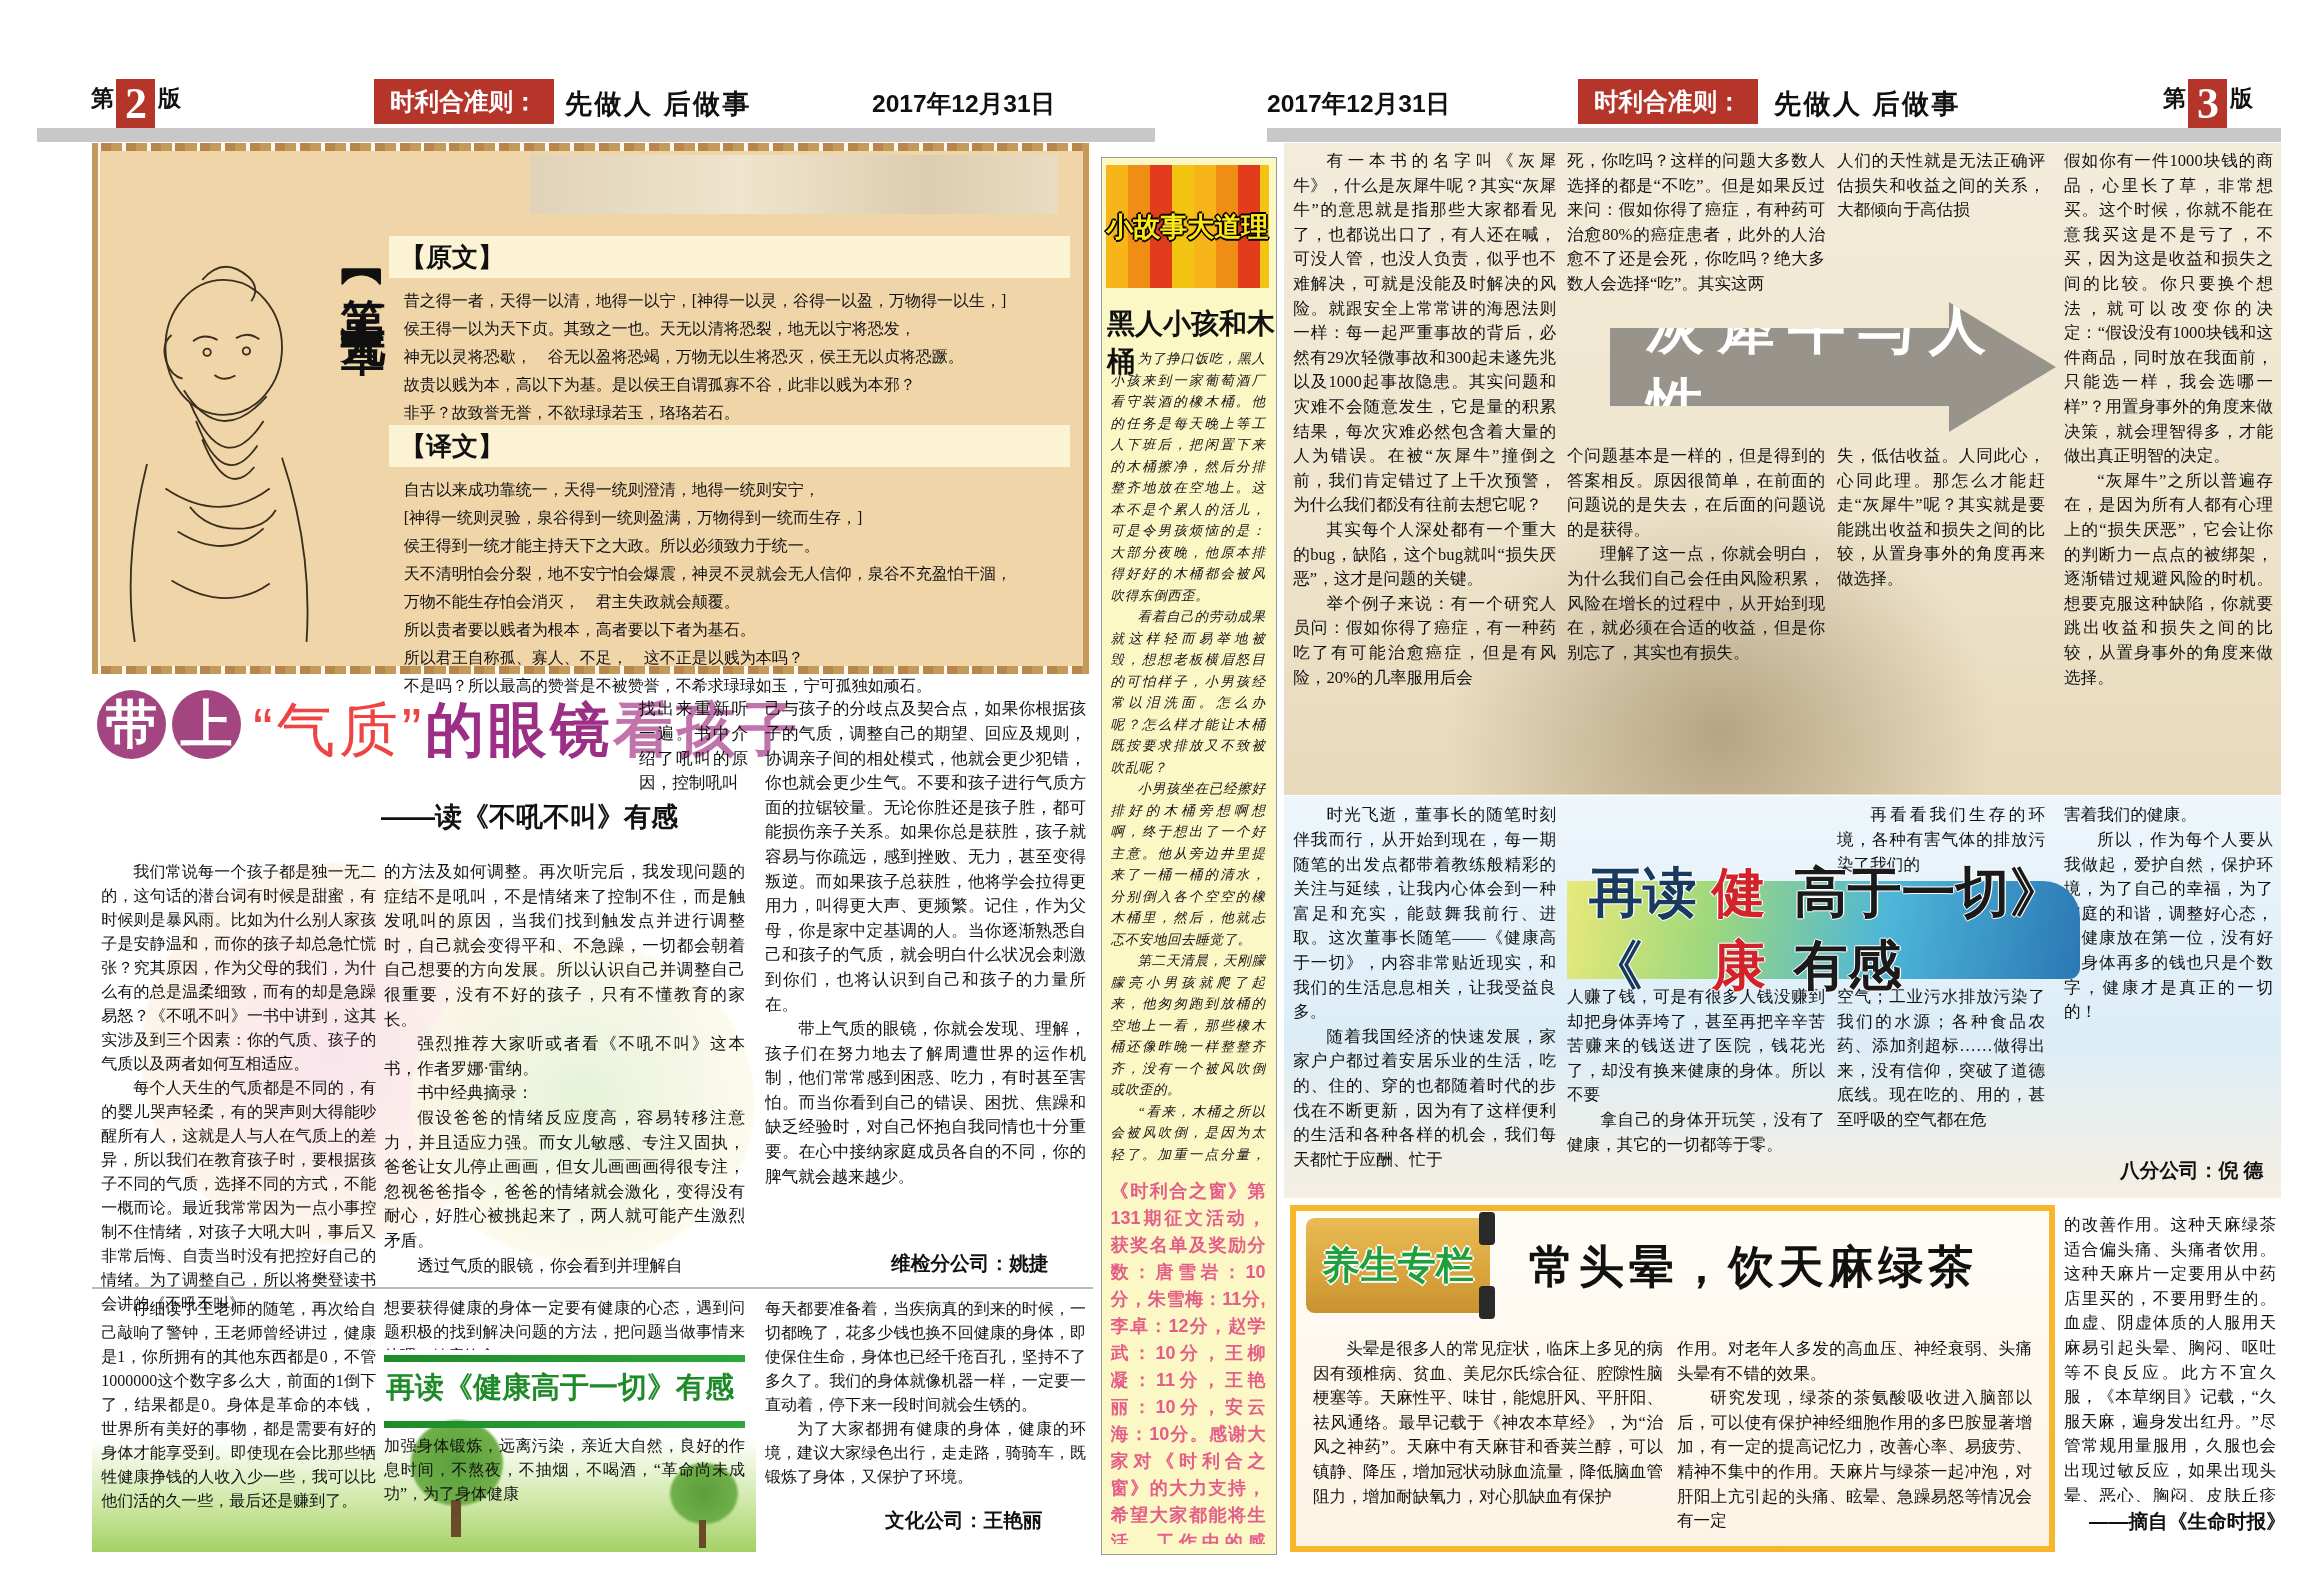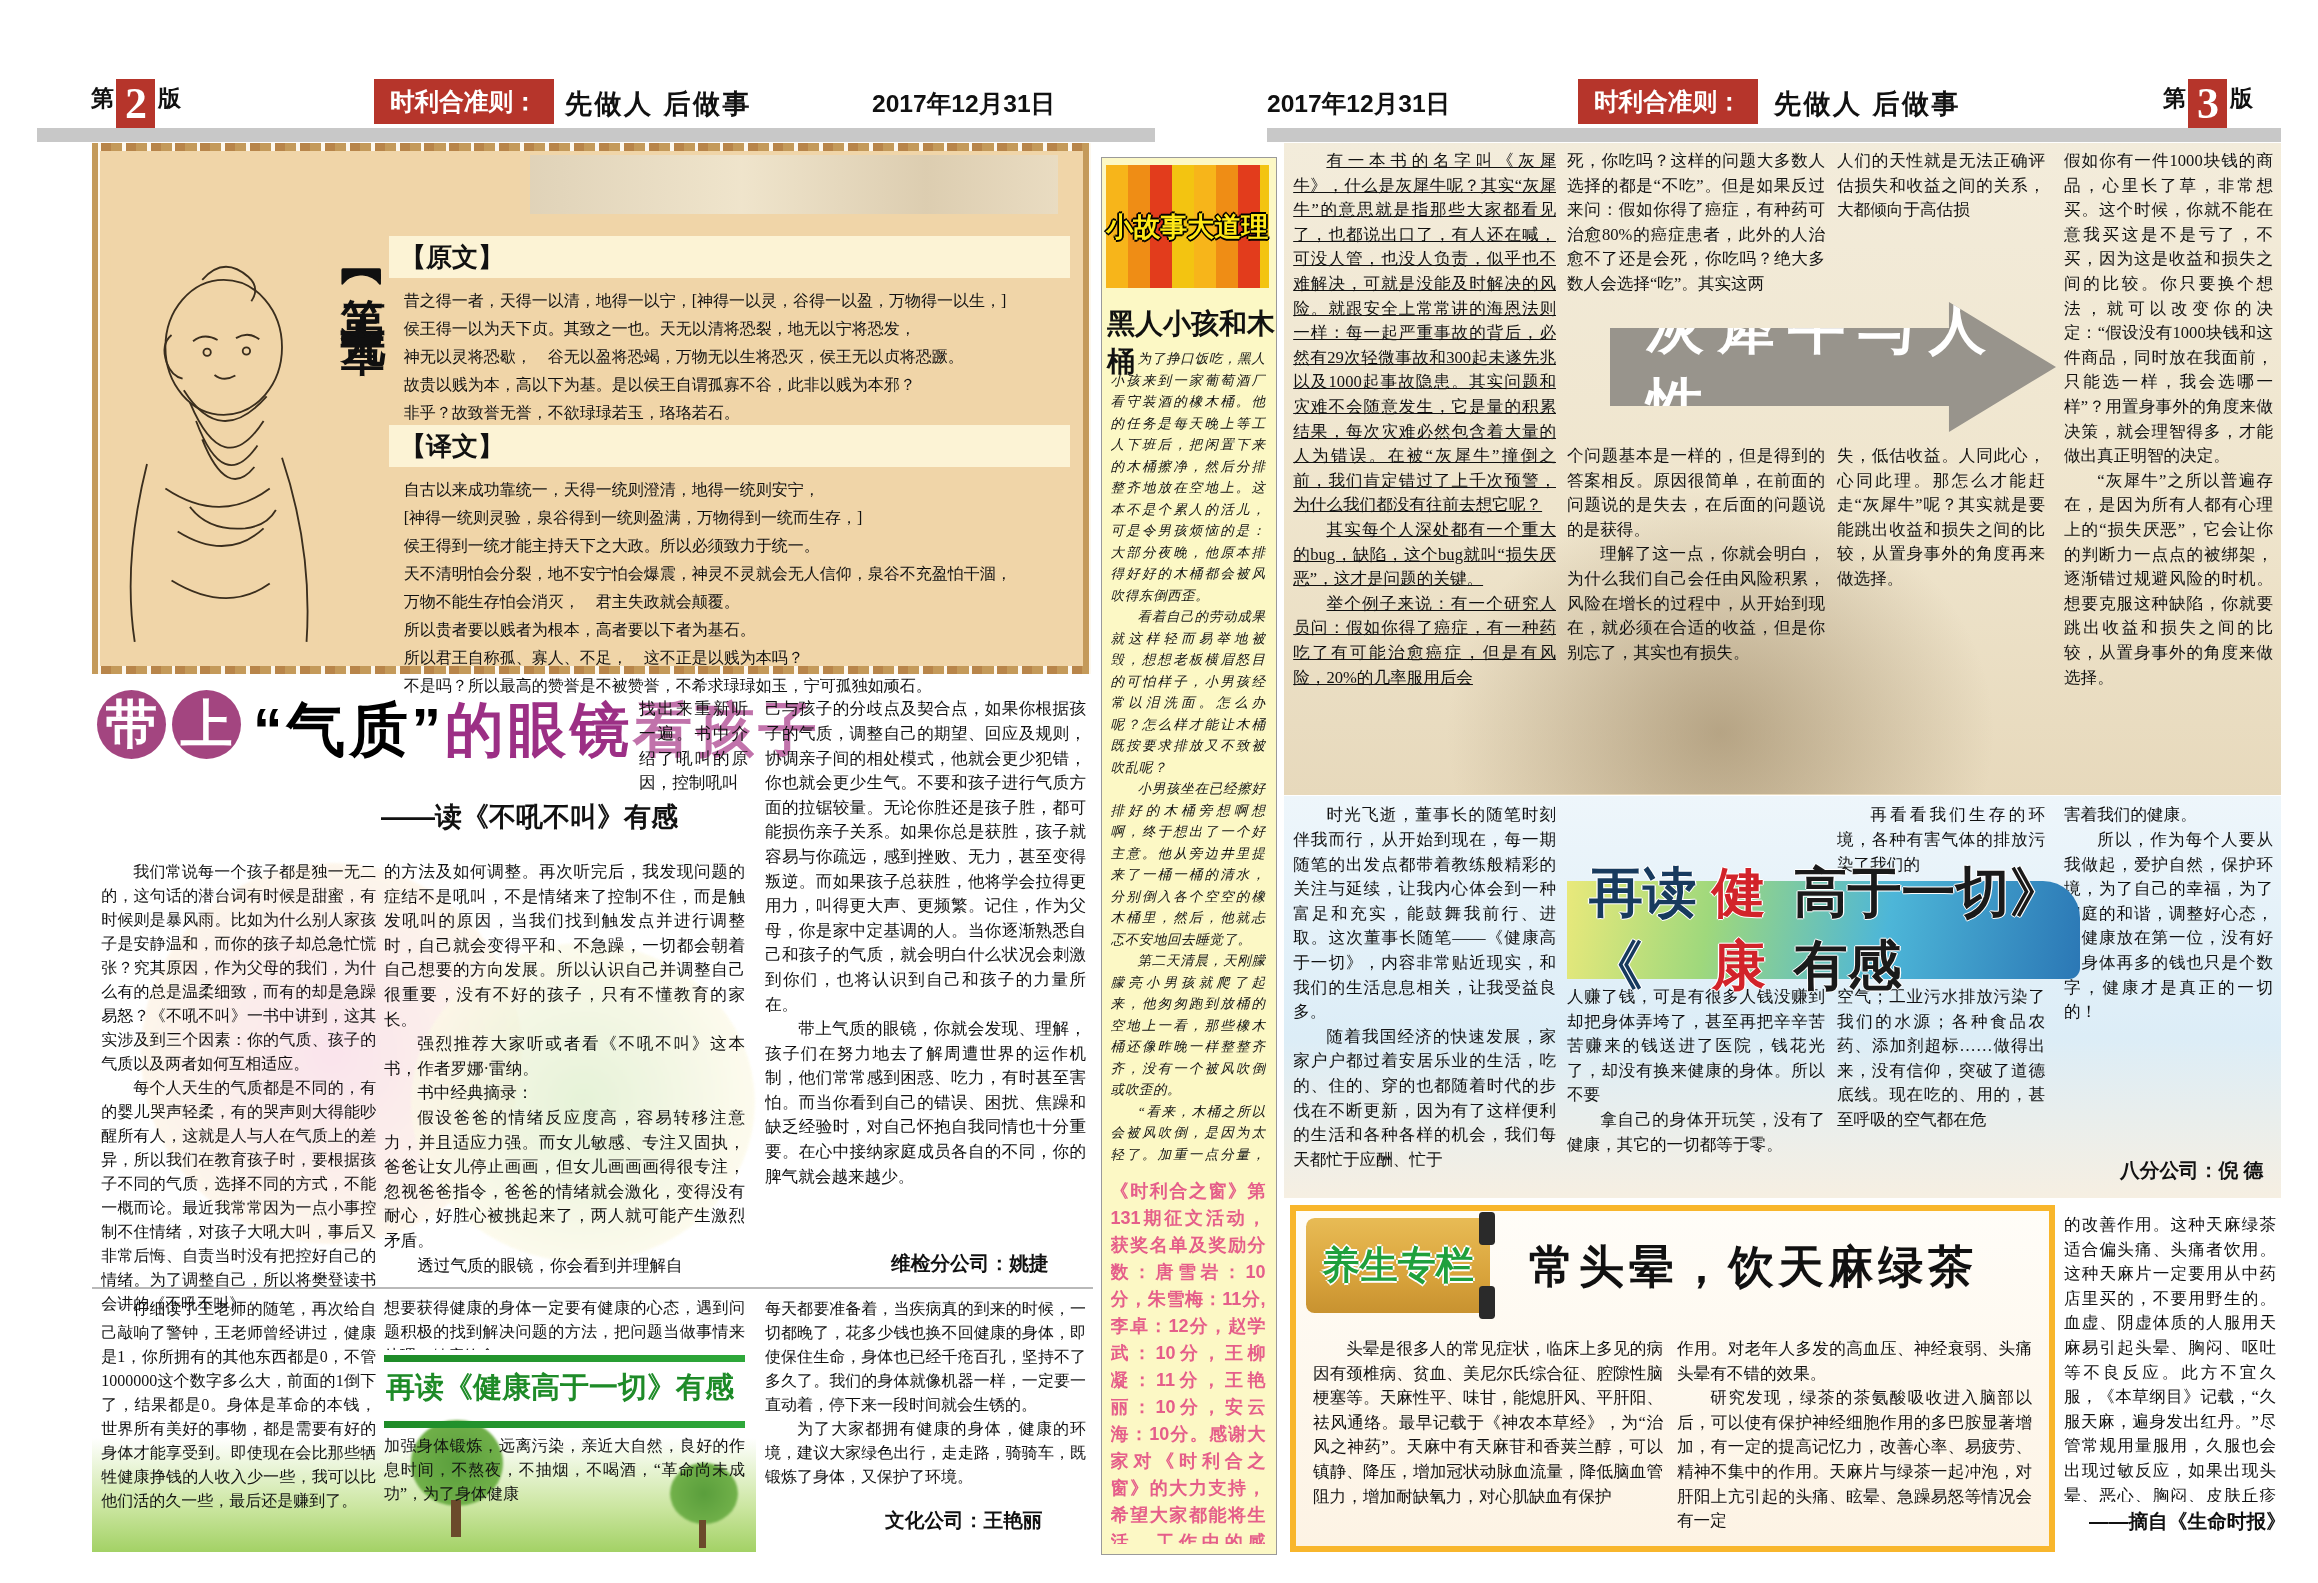--- a/index.html
+++ b/index.html
@@ -34,21 +34,21 @@
   .col{position:absolute;text-align:justify;overflow:hidden;}
   .col p{margin:0;text-indent:2em;}
   .col.cont p:first-child{text-indent:0;}
   .body27 p{font-size:16.6px;line-height:24.6px;}
   .body26 p{font-size:16px;line-height:24px;}
 
   
   .circ{width:69px;height:69px;border-radius:50%;background:#a34580;color:#fff;
         font-size:52px;font-weight:bold;text-align:center;line-height:69px;
         font-family:"Liberation Sans",sans-serif;position:absolute;}
-  .qz-quote{color:#000000;font-weight:bold;}
+  .qz-quote{color:#ef4444;font-weight:normal;}
   .qz-mid{color:#9c2f85;font-weight:bold;}
   .qz-tail{color:#c173ab;font-weight:bold;}
   .qz-title{font-size:59px;font-family:"Liberation Sans",sans-serif;letter-spacing:3.7px;}
   .qz-sub{font-size:27px;font-weight:bold;font-family:"Liberation Sans",sans-serif;}
   .byline{font-weight:bold;font-size:19.7px;}
 
   
   .green-head{color:#1e8b28;font-weight:bold;font-size:29px;font-family:"Liberation Sans",sans-serif;
               text-shadow:1.2px 0 0 #fff,-1.2px 0 0 #fff,0 1.2px 0 #fff,0 -1.2px 0 #fff;}
   .green-bar{height:7.4px;background:linear-gradient(90deg,#1e8b28,#2ea83a);}
@@ -232,21 +232,21 @@
         <p>第二天清晨，天刚朦朦亮小男孩就爬了起来，他匆匆跑到放桶的空地上一看，那些橡木桶还像昨晚一样整整齐齐，没有一个被风吹倒或吹歪的。</p>
         <p>“看来，木桶之所以会被风吹倒，是因为太轻了。加重一点分量，它们就不会再被风吹倒了。”小男孩高兴地自言自语道。</p>
       </div>
     <div class="col announce cont" style="left:8.6px;top:1020px;width:155px;height:366px;">
       <p>《时利合之窗》第131期征文活动，获奖名单及奖励分数：唐雪岩：10分，朱雪梅：11分,李卓：12分，赵学武：10分，王柳凝：11分，王艳丽：10分，安云海：10分。感谢大家对《时利合之窗》的大力支持，希望大家都能将生活、工作中的感悟、所见所闻、心得体会记录下来，与大家一起分享。相信在这里一定能让你的风采得以充分地展现！</p>
     </div>
   </div>
 
   <div class="abs rhino-bg" style="left:1284px;top:143px;width:997px;height:652px;">
     <div class="abs rhino-blob" style="left:160px;top:344px;width:553px;height:307px;"></div>
-    <div class="col body27" style="left:9.2px;top:6.1px;width:263px;height:639px;text-decoration:underline;">
+    <div class="col body27" style="left:9.2px;top:6.1px;width:263px;height:639px;">
         <p>有一本书的名字叫《灰犀牛》，什么是灰犀牛呢？其实“灰犀牛”的意思就是指那些大家都看见了，也都说出口了，有人还在喊，可没人管，也没人负责，似乎也不难解决，可就是没能及时解决的风险。就跟安全上常常讲的海恩法则一样：每一起严重事故的背后，必然有29次轻微事故和300起未遂先兆以及1000起事故隐患。其实问题和灾难不会随意发生，它是量的积累结果，每次灾难必然包含着大量的人为错误。在被“灰犀牛”撞倒之前，我们肯定错过了上千次预警，为什么我们都没有往前去想它呢？</p>
         <p>其实每个人深处都有一个重大的bug，缺陷，这个bug就叫“损失厌恶”，这才是问题的关键。</p>
         <p>举个例子来说：有一个研究人员问：假如你得了癌症，有一种药吃了有可能治愈癌症，但是有风险，20%的几率服用后会</p>
       </div>
     <div class="col body27 cont" style="left:283px;top:6.1px;width:258px;height:151px;">
         <p>死，你吃吗？这样的问题大多数人选择的都是“不吃”。但是如果反过来问：假如你得了癌症，有种药可治愈80%的癌症患者，此外的人治愈不了还是会死，你吃吗？绝大多数人会选择“吃”。其实这两</p>
       </div>
     <div class="col body27 cont" style="left:283px;top:301px;width:258px;height:344px;">
         <p>个问题基本是一样的，但是得到的答案相反。原因很简单，在前面的问题说的是失去，在后面的问题说的是获得。</p>
         <p>理解了这一点，你就会明白，为什么我们自己会任由风险积累，风险在增长的过程中，从开始到现在，就必须在合适的收益，但是你别忘了，其实也有损失。</p>

